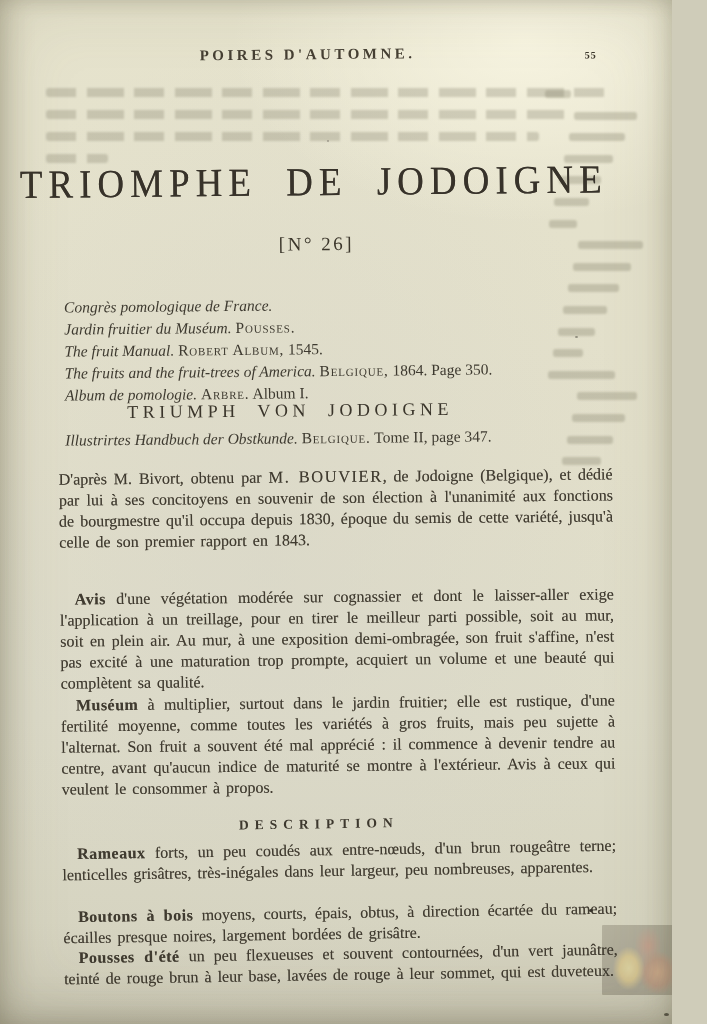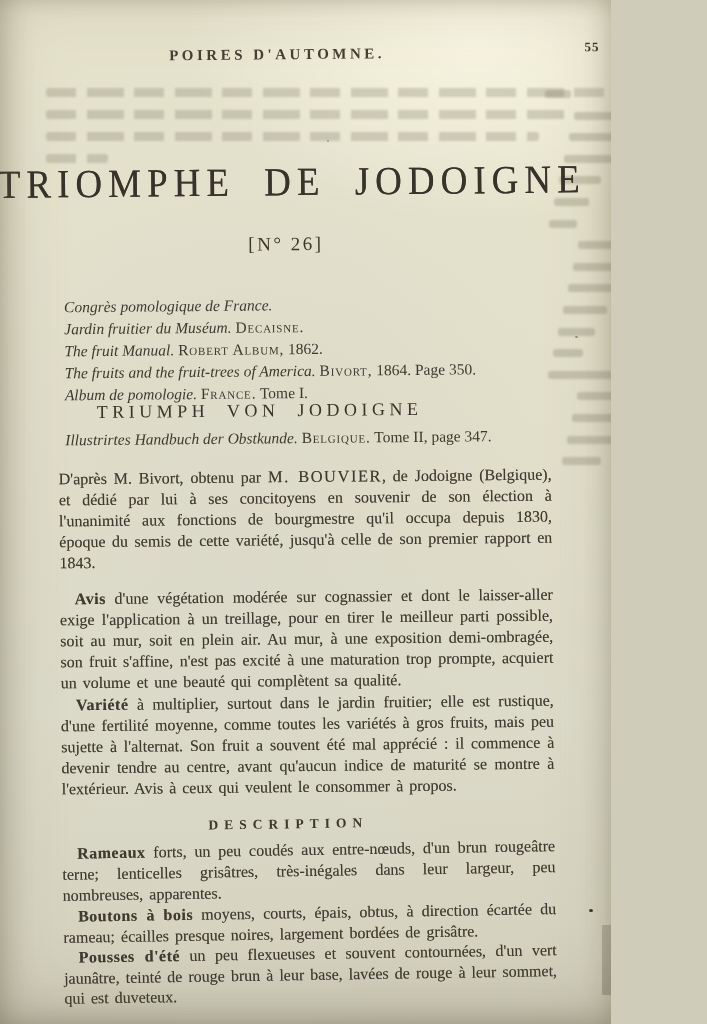--- a/index.html
+++ b/index.html
@@ -3,21 +3,21 @@
 <meta charset="utf-8">
 <style>
   html, body {
     margin: 0; padding: 0;
     width: 707px; height: 1024px;
     overflow: hidden;
     background: #cfccb9;
   }
   .page {
     position: relative;
-    width: 611px; height: 1024px;
+    width: 672px; height: 1024px;
     overflow: hidden;
     font-family: "Liberation Serif", "DejaVu Serif", serif;
     color: #3e3a30;
     background:
       radial-gradient(ellipse 420px 260px at 78% 4%, rgba(250,247,228,0.85), rgba(250,247,228,0) 70%),
       radial-gradient(ellipse 500px 700px at 40% 55%, rgba(215,213,200,0.55), rgba(215,213,200,0) 75%),
       linear-gradient(180deg, #e6e3cd 0%, #e2dfca 45%, #dddbc8 70%, #d6d4c0 90%, #ccc9b6 100%);
     text-decoration: underline;
   }
   .vignette {
@@ -39,22 +39,22 @@
 
   
   .running-header {
     top: 46px; left: 0; right: 50px;
     text-align: center;
     font-size: 15px; letter-spacing: 3.5px;
     color: #453f33;
     font-weight: bold;
   }
   .page-number {
-    top: 42px; left: 588px;
-    font-size: 13px; color: #3c372c; letter-spacing: 1px;
+    top: 52px; left: 588px;
+    font-size: 10px; color: #3c372c; letter-spacing: 1px;
     font-weight: bold;
   }
 
   
   .main-title {
     top: 160px; left: 0; right: 40px;
     text-align: center;
     font-size: 37px;
     letter-spacing: 6px;
     word-spacing: 14px;
@@ -208,57 +208,57 @@
 
     <h1 class="block main-title" style="margin:0">TRIOMPHE DE JODOIGNE</h1>
     <div class="block variety-number">[N° 26]</div>
 
     <div class="block refs">
       <div>
         <span class="ref-italic">Congrès pomologique de France.</span>
       </div>
       <div>
         <span class="ref-italic">Jardin fruitier du Muséum.</span>
-        <span class="sc">Decaisne.</span>
+        <span class="sc">Pousses.</span>
       </div>
       <div>
         <span class="ref-italic">The fruit Manual.</span>
         <span class="sc">Robert Album,</span>
-        <span>1862.</span>
+        <span>1545.</span>
       </div>
       <div>
         <span class="ref-italic">The fruits and the fruit-trees of America.</span>
-        <span class="sc">Bivort,</span>
+        <span class="sc">Belgique,</span>
         <span>1864. Page 350.</span>
       </div>
       <div>
         <span class="ref-italic">Album de pomologie.</span>
-        <span class="sc">France.</span>
-        <span>Tome I.</span>
+        <span class="sc">Arbre.</span>
+        <span>Album I.</span>
       </div>
     </div>
 
     <div class="block german-heading">TRIUMPH VON JODOIGNE</div>
 
     <div class="block german-ref">
       <span class="ref-italic">Illustrirtes Handbuch der Obstkunde.</span>
       <span class="sc">Belgique.</span>
       <span>Tome II, page 347.</span>
     </div>
 
     <p class="block body-par intro" style="margin:0">
       <span>D'après M. Bivort, obtenu par </span><span class="emphasis-caps">M. BOUVIER</span><span>, de Jodoigne (Belgique), et dédié par lui à ses concitoyens en souvenir de son élection à l'unanimité aux fonctions de bourgmestre qu'il occupa depuis 1830, époque du semis de cette variété, jusqu'à celle de son premier rapport en 1843.</span>
     </p>
 
     <p class="block body-par arbre" style="margin:0">
       <span class="lead">Avis</span><span> d'une végétation modérée sur cognassier et dont le laisser-aller exige l'application à un treillage, pour en tirer le meilleur parti possible, soit au mur, soit en plein air. Au mur, à une exposition demi-ombragée, son fruit s'affine, n'est pas excité à une maturation trop prompte, acquiert un volume et une beauté qui complètent sa qualité.</span>
     </p>
 
     <p class="block body-par variete" style="margin:0">
-      <span class="lead">Variété</span><span> à multiplier, surtout dans le jardin fruitier; elle est rustique, d'une fertilité moyenne, comme toutes les variétés à gros fruits, mais peu sujette à l'alternat. Son fruit a souvent été mal apprécié : il commence à devenir tendre au centre, avant qu'aucun indice de maturité se montre à l'extérieur. Avis à ceux qui veulent le consommer à propos.</span>
+      <span class="lead">Muséum</span><span> à multiplier, surtout dans le jardin fruitier; elle est rustique, d'une fertilité moyenne, comme toutes les variétés à gros fruits, mais peu sujette à l'alternat. Son fruit a souvent été mal apprécié : il commence à devenir tendre au centre, avant qu'aucun indice de maturité se montre à l'extérieur. Avis à ceux qui veulent le consommer à propos.</span>
     </p>
 
     <div class="desc-section">
       <div class="block desc-heading">DESCRIPTION</div>
 
       <p class="block body-par rameaux" style="margin:0">
         <span class="lead">Rameaux</span><span> forts, un peu coudés aux entre-nœuds, d'un brun rougeâtre terne; lenticelles grisâtres, très-inégales dans leur largeur, peu nombreuses, apparentes.</span>
       </p>
 
       <p class="block body-par boutons" style="margin:0">

